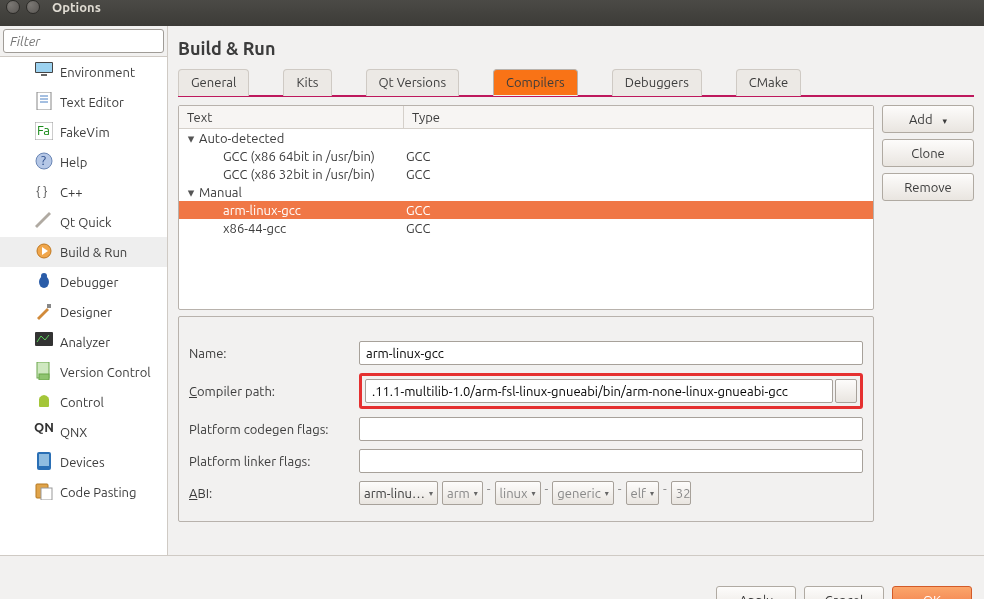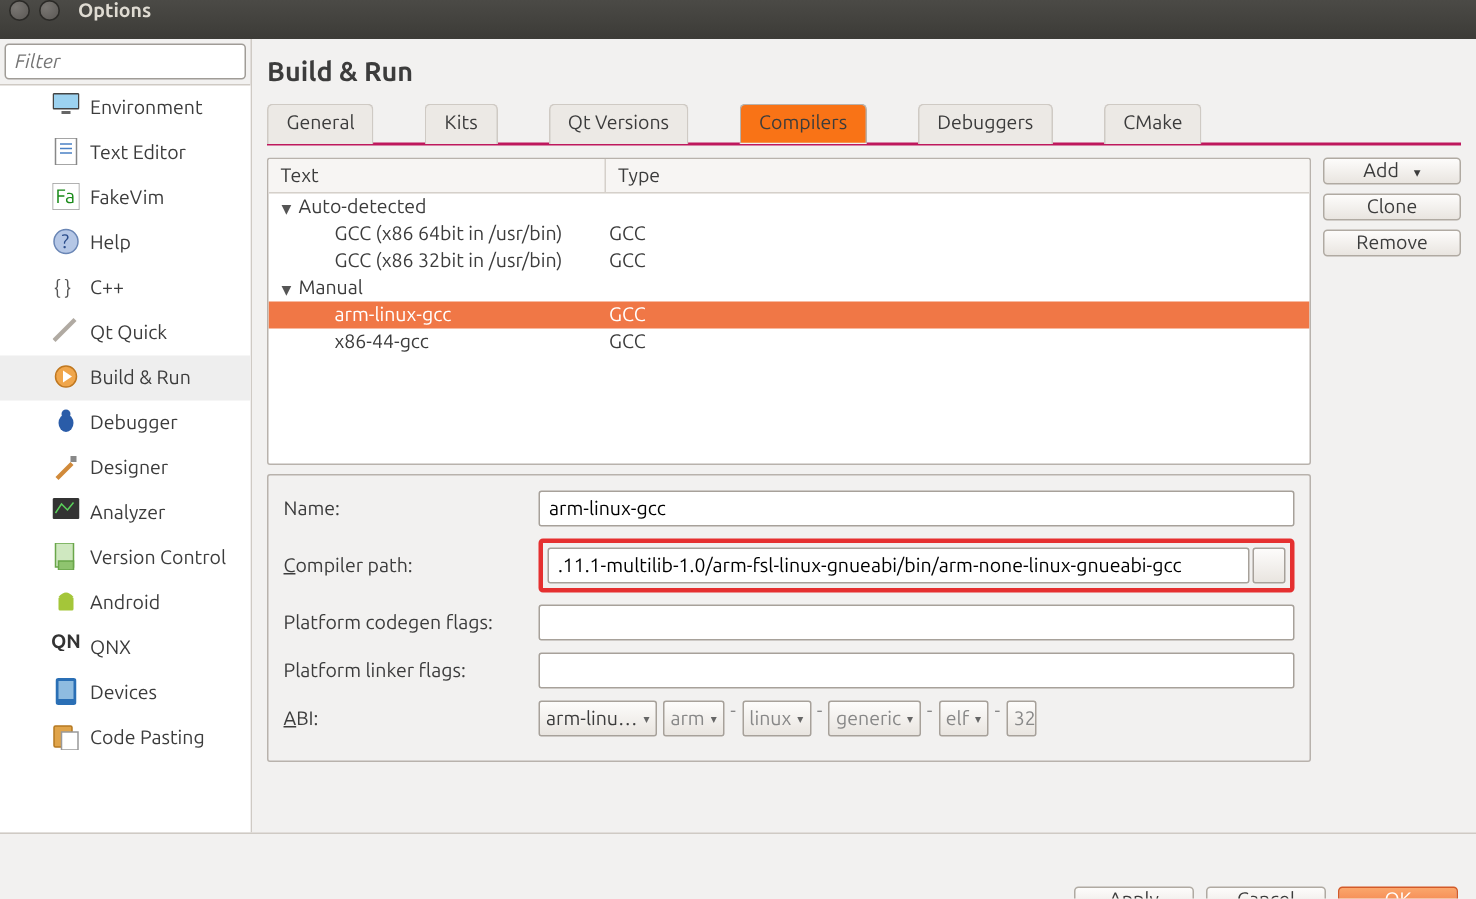--- a/index.html
+++ b/index.html
@@ -45,27 +45,27 @@
 .tree-row { display: flex; align-items: center; height: 18px; }
 .tree-row .exp { width: 12px; text-align: center; color: #555; margin-left: 6px; }
 .tree-row .cell-name { width: 203px; padding-left: 4px; }
 .tree-row.level2 .cell-name { padding-left: 26px; width: 203px; }
 .tree-row .cell-type { padding-left: 6px; }
 .tree-row.selected { background: #f07746; color: #fff; }
 .tree-row.level2.selected .cell-type { color: #fff; }
 .tree-row.group .cell-name { padding-left: 2px; }
 
 
-.btn { height: 18px; padding: 0 10px; border: 1px solid #b0aaa2; background: linear-gradient(#fdfcfb,#e9e5e0); border-radius: 3px; color: #3c3c3c; cursor: pointer; }
+.btn { height: 28px; padding: 0 10px; border: 1px solid #b0aaa2; background: linear-gradient(#fdfcfb,#e9e5e0); border-radius: 3px; color: #3c3c3c; cursor: pointer; }
 .btn.primary { background: linear-gradient(#fba66b,#f07746); border-color: #d35a28; color: #fff; }
 .btn.wide { width: 100%; display: flex; align-items: center; justify-content: center; gap: 6px; }
 .btn .caret::after { content: "▾"; font-size: 9px; margin-left: 4px; }
 
 
-.form-box { border: 1px solid #b8b2ac; padding: 10px 10px 8px 10px; background: #f2f1f0; border-radius: 2px; }
+.form-box { border: 1px solid #b8b2ac; padding: 24px 10px 8px 10px; background: #f2f1f0; border-radius: 2px; }
 .form-row { display: flex; align-items: center; margin-bottom: 8px; }
 .form-row .flabel { width: 170px; color: #3c3c3c; }
 .form-row .flabel .ul { text-decoration: underline; }
 .form-input { flex: 1; height: 24px; border: 1px solid #a7a19a; background: #fff; padding: 0 6px; border-radius: 2px; }
 .cp-highlight { border: 3px solid #e53030; padding: 3px; border-radius: 3px; flex: 1; display: flex; align-items: center; }
 .cp-highlight .form-input { flex: 1; }
 .cp-highlight .browse { width: 22px; height: 24px; margin-left: 2px; border: 1px solid #a7a19a; background: linear-gradient(#fdfcfb,#e9e5e0); border-radius: 2px; }
 
 .abi-row { display: flex; gap: 4px; align-items: flex-start; flex: 1; }
 .abi-sel { height: 24px; border: 1px solid #a7a19a; background: linear-gradient(#fdfcfb,#e9e5e0); border-radius: 2px; padding: 0 4px; display: inline-flex; align-items: center; gap: 2px; color: #888; }
@@ -197,21 +197,21 @@
             </span>
           <span class="lbl">Version Control</span>
         </div>
         <div class="side-item">
           <span class="ico">
               <svg width="18" height="18">
                 <rect x="4" y="6" width="10" height="9" rx="1" fill="#a4c639"></rect>
                 <path d="M4 6 Q9 0 14 6 Z" fill="#a4c639"></path>
               </svg>
             </span>
-          <span class="lbl">Android</span>
+          <span class="lbl">Control</span>
         </div>
         <div class="side-item">
           <span class="ico">
               <svg width="20" height="12">
                 <text x="0" y="10" font-size="9" font-weight="bold" fill="#333">QNX</text>
               </svg>
             </span>
           <span class="lbl">QNX</span>
         </div>
         <div class="side-item">

